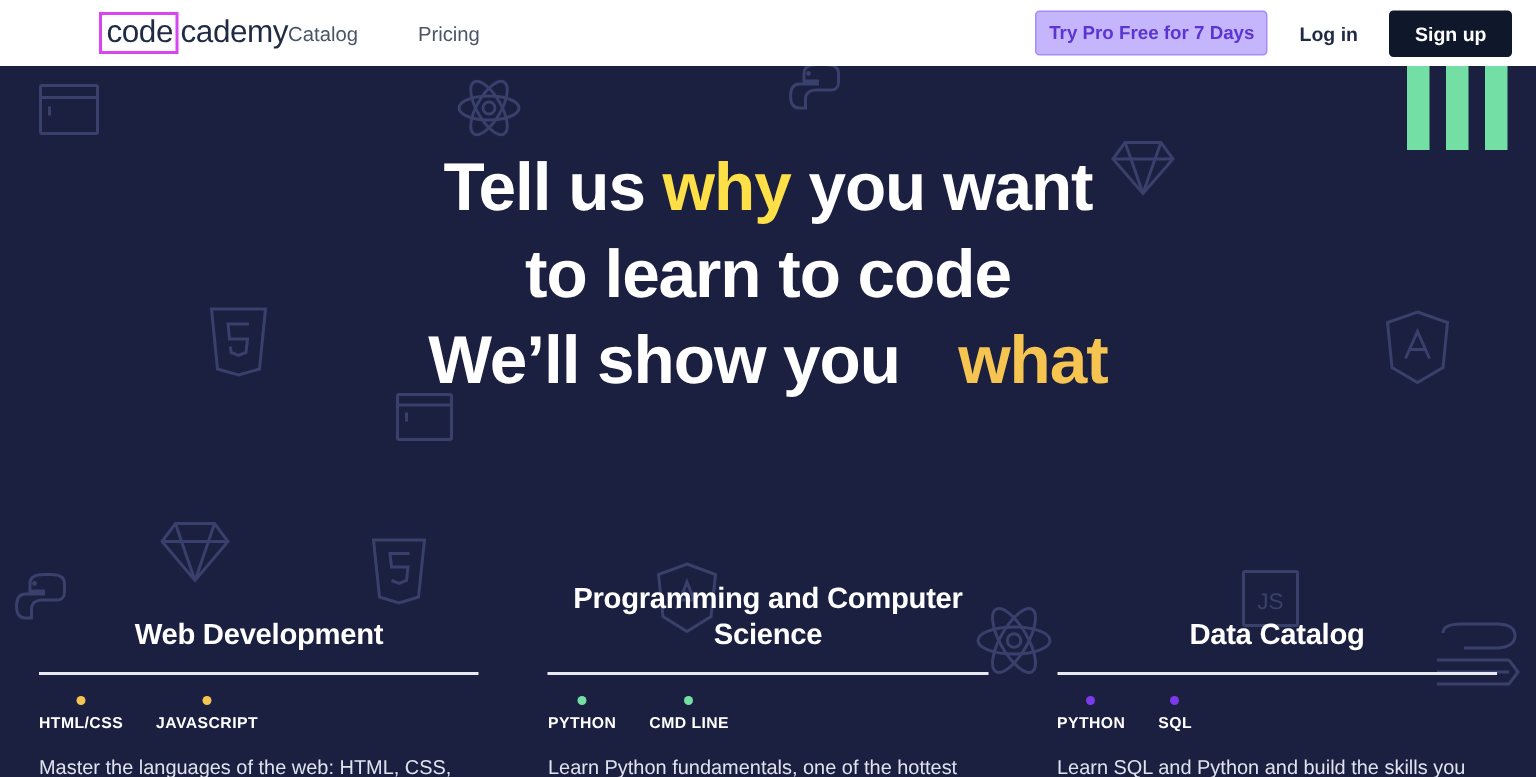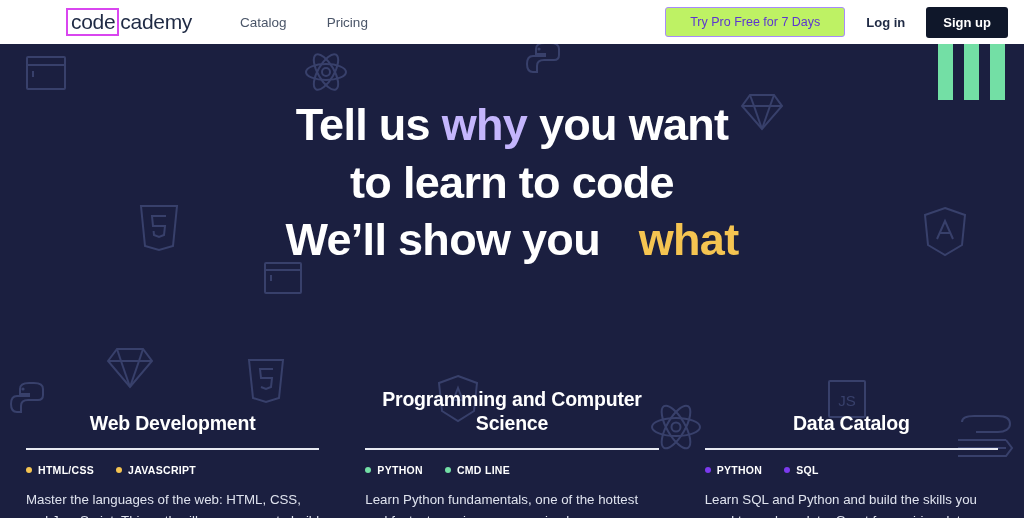--- a/index.html
+++ b/index.html
@@ -32,42 +32,42 @@
   }
   .logo-box {
     border:2px solid #d946ef;
     padding:1px 2px 2px 3px;
     font-size:21px;
     line-height:1;
     color:#1f2a44;
   }
   .logo-rest { padding-left:1px; }
 
-  .nav { display:flex; align-items:center; margin-left:48px; gap:40px; }
+  .nav { display:flex; align-items:center; gap:40px; }
   .nav a {
     font-size:13.5px;
     color:#4a5568;
     text-decoration:none;
     cursor:pointer;
   }
 
   .header-right {
     margin-left:auto;
     display:flex;
     align-items:center;
     gap:19px;
   }
   .btn-pro {
     border:1px solid #a78bfa;
     color:#5c35d1;
     font-size:12.5px;
-    font-weight:400;
-    padding:7px 24px;
+    font-weight:700;
+    padding:7px 8px;
     border-radius:3px;
-    background:#bef264;
+    background:#c4b5fd;
     cursor:pointer;
     white-space:nowrap;
   }
   .btn-login {
     font-size:13px;
     font-weight:700;
     color:#1f2a44;
     background:none;
     border:none;
     cursor:pointer;
@@ -107,21 +107,21 @@
     width:1024px;
     text-align:center;
     color:#ffffff;
     font-size:45px;
     font-weight:700;
     line-height:1.28;
     letter-spacing:-0.7px;
     z-index:10;
   }
   .headline .l2 { display:block; }
-  .hl-why  { color:#c4b5fd; }
+  .hl-why  { color:#fde047; }
   .hl-what { color:#f5c451;margin-left:27px; }
 
   
   .cards {
     position:absolute;
     top:344px;
     left:0;
     width:1024px;
     display:flex;
     gap:46px;
@@ -148,20 +148,21 @@
   }
   .tags { display:flex; gap:22px; margin-top:14px; }
   .tag {
     display:flex;
     align-items:center;
     gap:6px;
     font-size:10.5px;
     font-weight:700;
     color:#ffffff;
     letter-spacing:0.3px;
+    flex-direction:column;
   }
   .dot { width:6px; height:6px; border-radius:50%; display:block; }
   .card-desc {
     margin-top:14px;
     color:#dfe3ee;
     font-size:13.3px;
     line-height:1.55;
     max-height:42px;
     overflow:hidden;
   }

